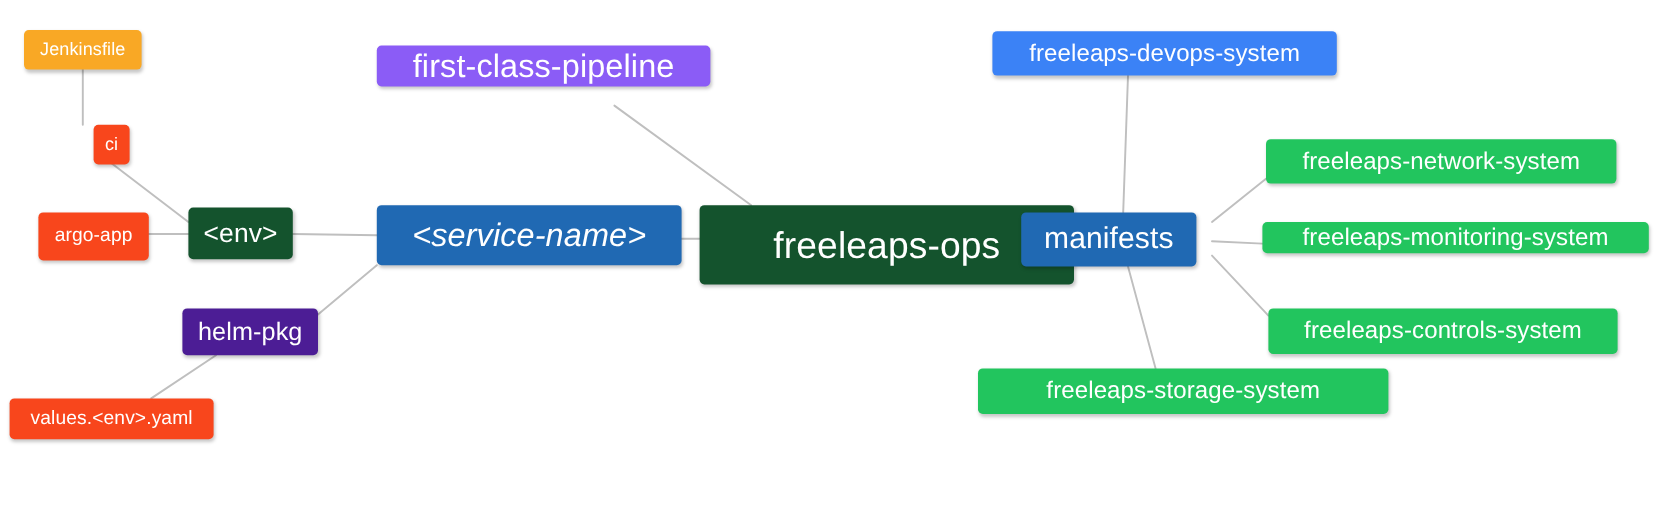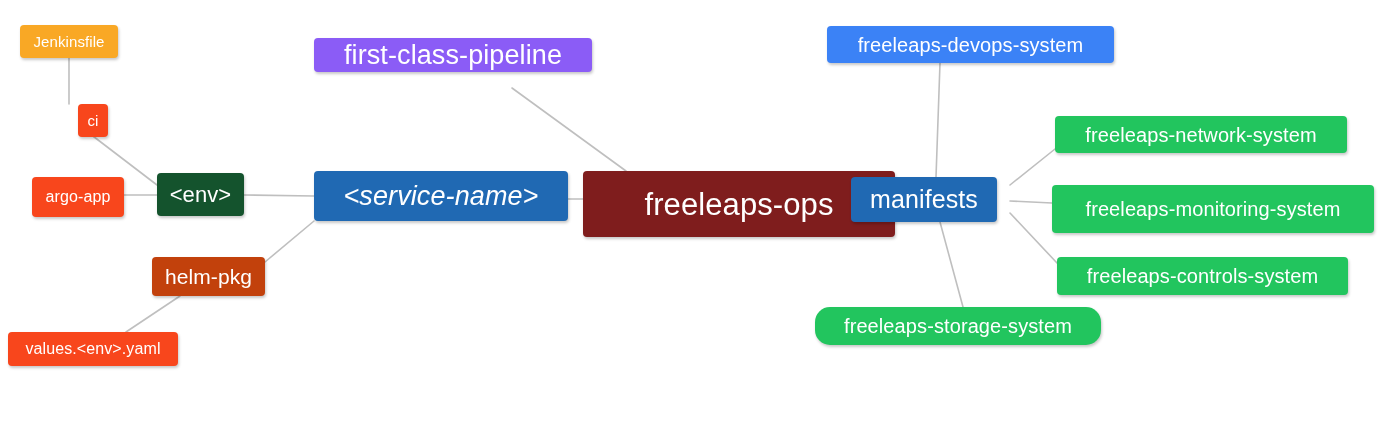--- a/index.html
+++ b/index.html
@@ -68,47 +68,47 @@
       </div>
       <div class="node" style="left: 55px; top: 104px; width: 30px; height: 33px; background: rgb(248, 70, 28); font-size: 15px; margin-left: 23px;">
         <span class="node-label">ci</span>
       </div>
       <div class="node" style="left: 32px; top: 177px; width: 92px; height: 40px; background: rgb(248, 70, 28); font-size: 16px;">
         <span class="node-label">argo-app</span>
       </div>
       <div class="node" style="left: 157px; top: 173px; width: 87px; height: 43px; background: #14532d; font-size: 22px;">
         <span class="node-label">&lt;env&gt;</span>
       </div>
-      <div class="node" style="left: 152px; top: 257px; width: 113px; height: 39px; background: #c2410c; font-size: 21px;">
+      <div class="node" style="left: 152px; top: 257px; width: 113px; height: 39px; background: #4c1d95; font-size: 21px;">
         <span class="node-label">helm-pkg</span>
       </div>
       <div class="node" style="left: 8px; top: 332px; width: 170px; height: 34px; background: rgb(248, 70, 28); font-size: 16px;">
         <span class="node-label">values.&lt;env&gt;.yaml</span>
       </div>
       <div class="node" style="left: 314px; top: 38px; width: 278px; height: 34px; background: #8b5cf6; font-size: 27px;">
         <span class="node-label">first-class-pipeline</span>
       </div>
       <div class="node" style="left: 314px; top: 171px; width: 254px; height: 50px; background: rgb(32, 105, 179); font-size: 27px; font-style: italic;">
         <span class="node-label">&lt;service-name&gt;</span>
       </div>
-      <div class="node" style="left: 583px; top: 171px; width: 312px; height: 66px; background: #7f1d1d; font-size: 31px;">
+      <div class="node" style="left: 583px; top: 171px; width: 312px; height: 66px; background: #14532d; font-size: 31px;">
         <span class="node-label">freeleaps-ops</span>
       </div>
       <div class="node" style="left: 851px; top: 177px; width: 146px; height: 45px; background: rgb(32, 105, 179); font-size: 25px;">
         <span class="node-label">manifests</span>
       </div>
       <div class="node" style="left: 799px; top: 26px; width: 287px; height: 37px; background: #3b82f6; font-size: 20px; margin-left: 28px;">
         <span class="node-label">freeleaps-devops-system</span>
       </div>
       <div class="node" style="left: 1055px; top: 116px; width: 292px; height: 37px; background: rgb(34, 197, 94); font-size: 20px; text-align: center;">
         <span class="node-label">freeleaps-network-system</span>
       </div>
-      <div class="node" style="left: 1052px; top: 185px; width: 322px; height: 48px; background: rgb(34, 197, 94); font-size: 20px;">
+      <div class="node" style="left: 1052px; top: 185px; width: 322px; height: 26px; background: rgb(34, 197, 94); font-size: 20px;">
         <span class="node-label">freeleaps-monitoring-system</span>
       </div>
       <div class="node" style="left: 1057px; top: 257px; width: 291px; height: 38px; background: rgb(34, 197, 94); font-size: 20px;">
         <span class="node-label">freeleaps-controls-system</span>
       </div>
-      <div class="node" style="left: 815px; top: 307px; width: 286px; height: 38px; background: rgb(34, 197, 94); font-size: 20px; border-radius: 15px;">
+      <div class="node" style="left: 815px; top: 307px; width: 342px; height: 38px; background: rgb(34, 197, 94); font-size: 20px;">
         <span class="node-label">freeleaps-storage-system</span>
       </div>
     </div>
 </div>
 
 </body></html>

